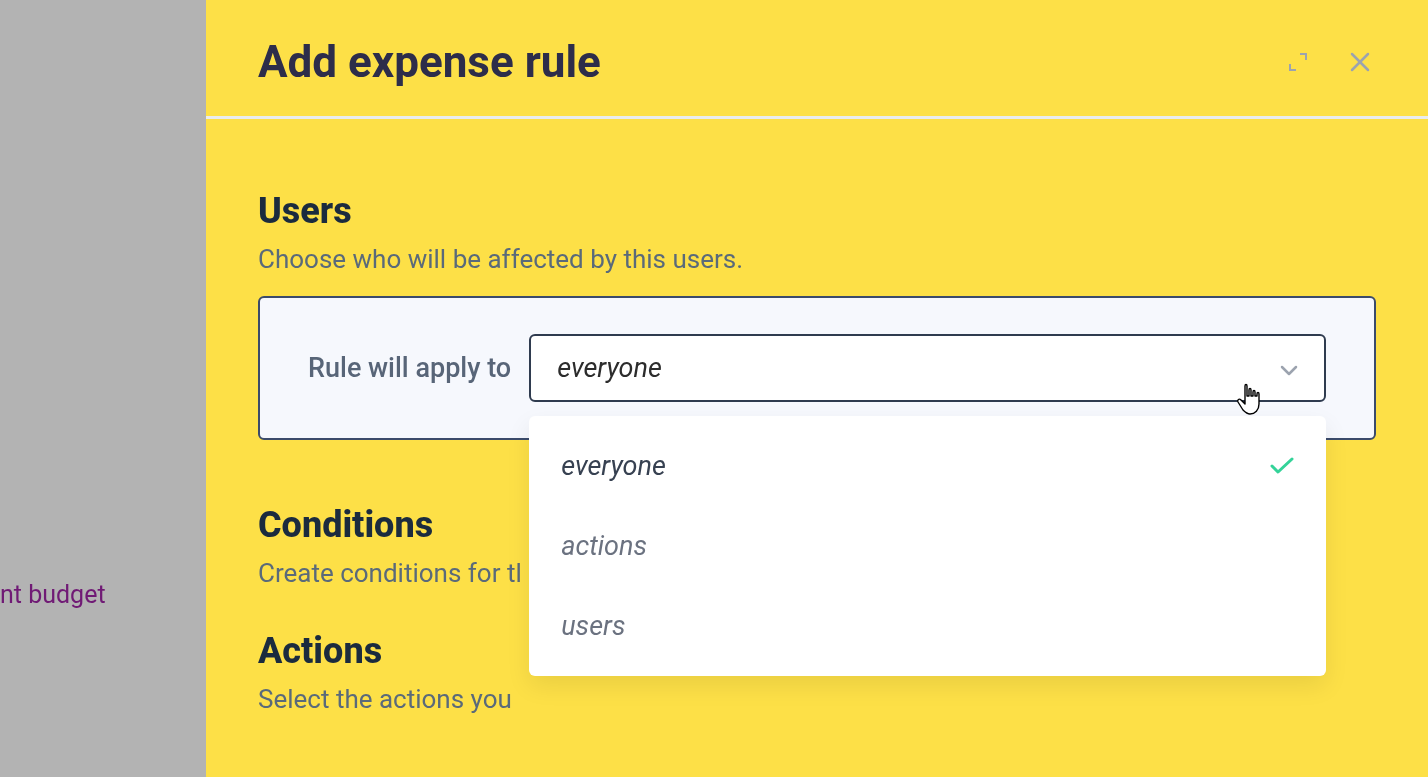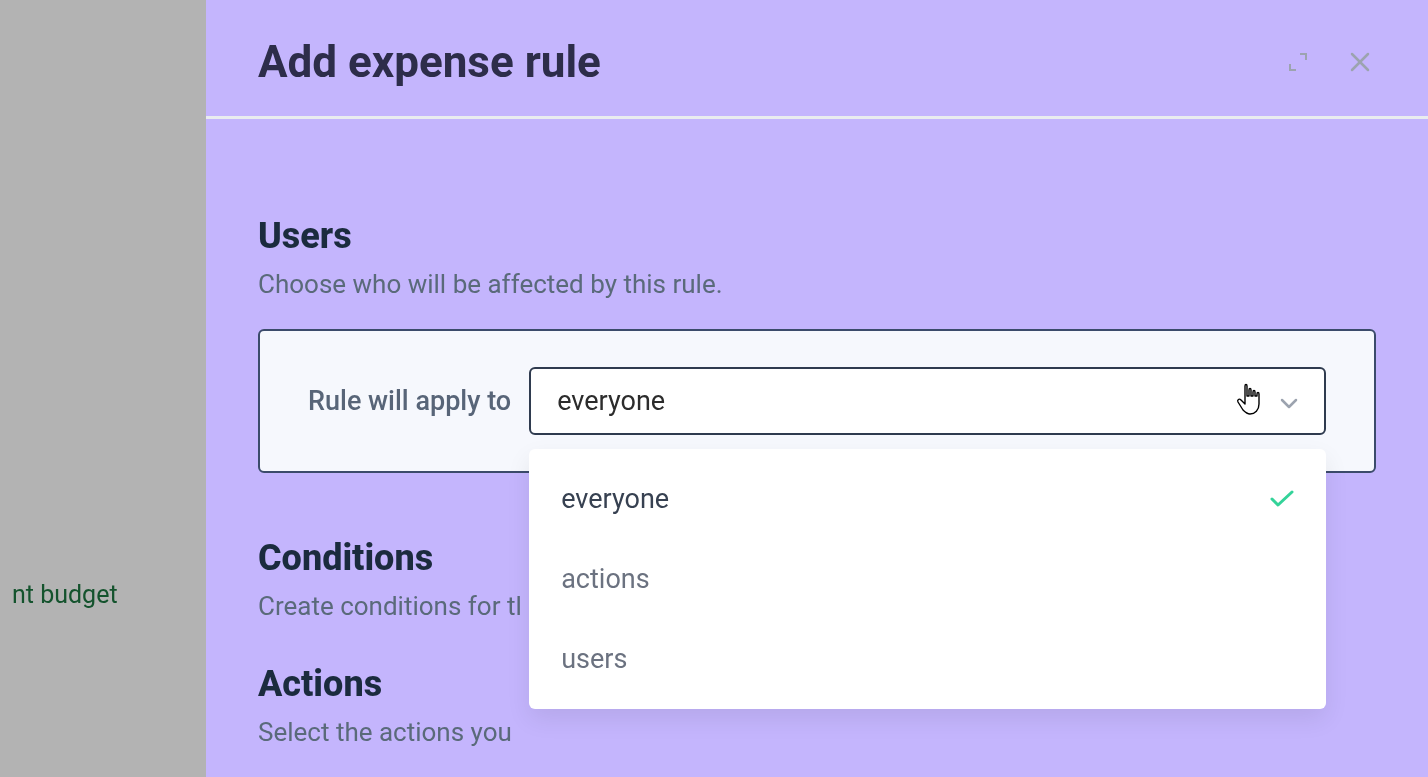--- a/index.html
+++ b/index.html
@@ -6,37 +6,37 @@
     body {
       font-family: -apple-system, BlinkMacSystemFont, "Segoe UI", Roboto, Helvetica, Arial, sans-serif;
       background: #b3b3b3;
       width: 1428px;
       height: 777px;
       position: relative;
       overflow: hidden;
     }
     .sidebar-fragment {
       position: absolute;
-      left: 12px;
+      left: 0;
       top: 0;
       bottom: 0;
       width: 204px;
       background: #b3b3b3;
       padding-top: 580px;
       font-size: 25px;
-      color: #14532d;
+      color: #701a75;
       white-space: nowrap;
     }
     .modal {
       position: absolute;
       left: 206px;
       top: 0;
       right: 0;
       bottom: 0;
-      background: #c4b5fd;
+      background: #fde047;
     }
     .modal-header {
       padding: 36px 52px 28px;
       border-bottom: 3px solid #e9ecef;
       display: flex;
       align-items: center;
       justify-content: space-between;
     }
     .modal-title {
       font-size: 44px;
@@ -45,52 +45,53 @@
     }
     .header-controls { display: flex; gap: 30px; align-items: center; }
     .expand-icon, .close-icon {
       width: 32px; height: 32px;
       display: flex; align-items: center; justify-content: center;
       color: #9ca3af;
       cursor: pointer;
       font-size: 26px;
     }
     .modal-body {
-      padding: 96px 52px 0;
+      padding: 71px 52px 0;
     }
     .section { margin-bottom: 42px; }
     .section-heading {
       font-size: 36px;
       font-weight: 800;
       color: #1b2b3e;
       margin-bottom: 12px;
     }
     .section-subtext {
       font-size: 26px;
       color: #5a6a7a;
       font-weight: 400;
     }
     .rule-box {
-      margin-top: 30px;
+      margin-top: 22px;
       border: 2px solid #3b4b6b;
       border-radius: 6px;
       background: #f6f8fd;
       padding: 36px 48px;
       display: flex;
       align-items: center;
       gap: 18px;
     }
     .rule-label {
       font-size: 27px;
       color: #586578;
       font-weight: 500;
     }
     .select-wrap {
       position: relative;
       flex: 1;
+      font-style: italic;
     }
     .select-box {
       background: #ffffff;
       border: 2px solid #2f3b4f;
       border-radius: 6px;
       padding: 16px 26px;
       font-size: 27px;
       color: #2c2c2c;
       display: flex;
       align-items: center;
@@ -156,21 +157,21 @@
           <line x1="19" y1="3" x2="3" y2="19"></line>
         </svg>
       </span>
     </div>
   </div>
 
   <div class="modal-body">
 
     <div class="section">
       <h2 class="section-heading">Users</h2>
-      <p class="section-subtext">Choose who will be affected by this rule.</p>
+      <p class="section-subtext">Choose who will be affected by this users.</p>
 
       <div class="rule-box">
         <span class="rule-label">Rule will apply to</span>
         <div class="select-wrap">
           <div class="select-box">
             <span>everyone</span>
             <span class="chevron-down">
               <svg width="18" height="12" viewBox="0 0 18 12" fill="none" stroke="currentColor" stroke-width="2.5" stroke-linecap="round" stroke-linejoin="round">
                 <polyline points="2,3 9,10 16,3"></polyline>
               </svg>

